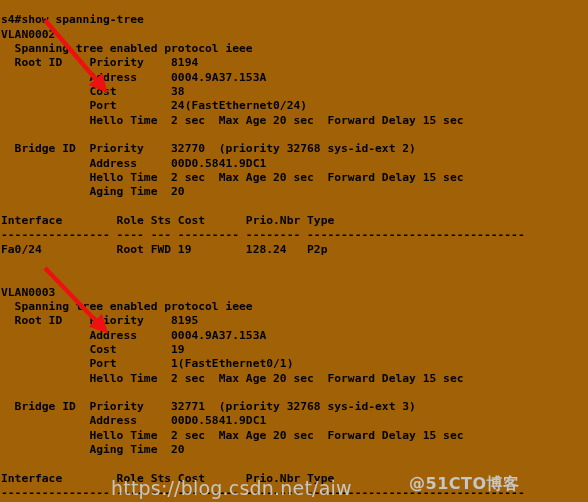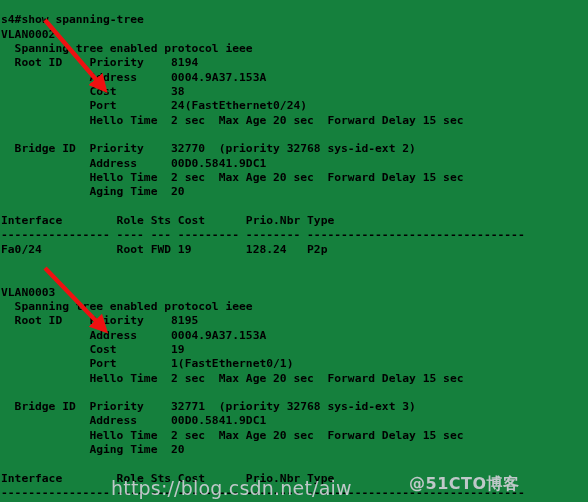--- a/index.html
+++ b/index.html
@@ -4,21 +4,21 @@
 <style>
   html, body {
     margin: 0;
     padding: 0;
     background: #ffffff;
   }
   #screen {
     position: relative;
     width: 588px;
     height: 502px;
-    background: #15803d;
+    background: #a16207;
     overflow: hidden;
   }
   #terminal {
     position: absolute;
     left: 0;
     top: 0;
     width: 588px;
     height: 502px;
     font-family: "DejaVu Sans Mono", "Liberation Mono", monospace;
     font-size: 11.3px;

